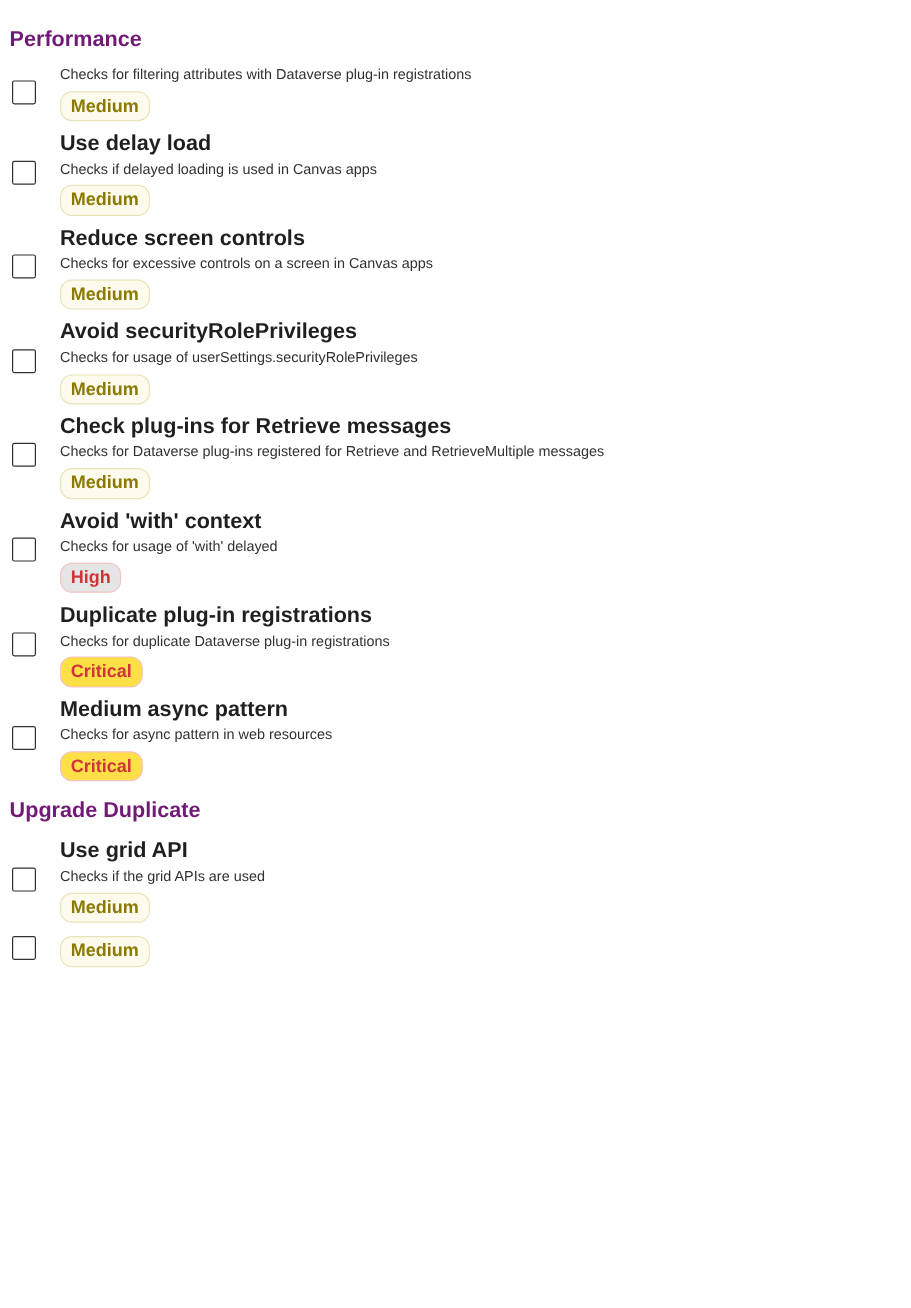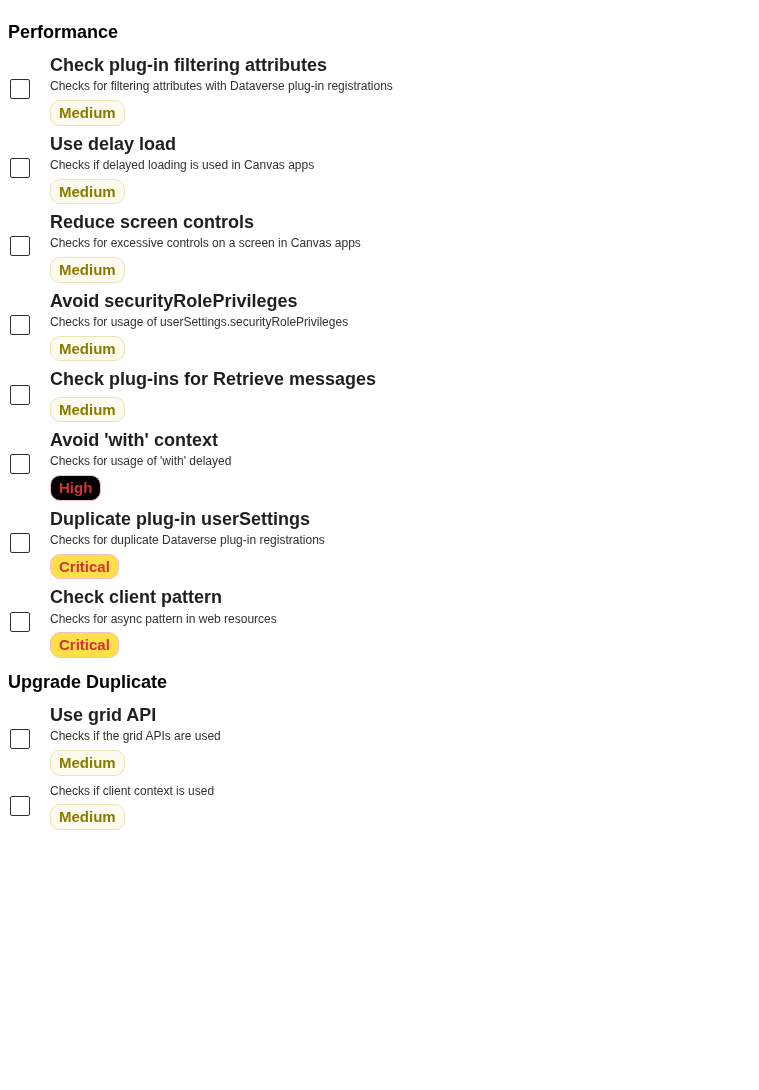--- a/index.html
+++ b/index.html
@@ -8,21 +8,21 @@
       padding: 8px 8px 8px 8px;
       font-family: "Segoe UI", -apple-system, BlinkMacSystemFont, sans-serif;
       font-size: 14px;
       color: #323130;
       background: #ffffff;
       width: 759px;
     }
     .section-header {
       font-size: 18px;
       font-weight: 700;
-      color: #000000;
+      color: #701a75;
       margin: 14px 0 10px 0;
     }
     .rule {
       display: flex;
       align-items: center;
       margin-bottom: 6px;
       padding-left: 2px;
     }
     .checkbox {
       width: 20px;
@@ -61,67 +61,67 @@
       text-align: center;
     }
     .badge.medium {
       color: #8a7a00;
       border: 1px solid #e8e3b8;
       background: #fdfbed;
     }
     .badge.high {
       color: #d13438;
       border: 1px solid #f3c2c3;
-      background: #000000;
+      background: #e5e5e5;
     }
     .badge.critical {
       color: #d13438;
       border: 1px solid #f3c2c3;
       background: #fde047;
     }
   </style>
 </head>
 <body>
 
 <div id="root">
     <div class="section-header">Performance</div>
     <div class="rule">
       <div class="checkbox"></div>
-      <div class="rule-body"><div class="rule-title">Check plug-in filtering attributes</div><div class="rule-desc">Checks for filtering attributes with Dataverse plug-in registrations</div><span class="badge medium">Medium</span></div>
+      <div class="rule-body"><div class="rule-desc">Checks for filtering attributes with Dataverse plug-in registrations</div><span class="badge medium">Medium</span></div>
     </div>
     <div class="rule">
       <div class="checkbox"></div>
       <div class="rule-body"><div class="rule-title">Use delay load</div><div class="rule-desc">Checks if delayed loading is used in Canvas apps</div><span class="badge medium">Medium</span></div>
     </div>
     <div class="rule">
       <div class="checkbox"></div>
       <div class="rule-body"><div class="rule-title">Reduce screen controls</div><div class="rule-desc">Checks for excessive controls on a screen in Canvas apps</div><span class="badge medium">Medium</span></div>
     </div>
     <div class="rule">
       <div class="checkbox"></div>
       <div class="rule-body"><div class="rule-title">Avoid securityRolePrivileges</div><div class="rule-desc">Checks for usage of userSettings.securityRolePrivileges</div><span class="badge medium">Medium</span></div>
     </div>
     <div class="rule">
       <div class="checkbox"></div>
-      <div class="rule-body"><div class="rule-title">Check plug-ins for Retrieve messages</div><span class="badge medium">Medium</span></div>
+      <div class="rule-body"><div class="rule-title">Check plug-ins for Retrieve messages</div><div class="rule-desc">Checks for Dataverse plug-ins registered for Retrieve and RetrieveMultiple messages</div><span class="badge medium">Medium</span></div>
     </div>
     <div class="rule">
       <div class="checkbox"></div>
       <div class="rule-body"><div class="rule-title">Avoid 'with' context</div><div class="rule-desc">Checks for usage of 'with' delayed</div><span class="badge high">High</span></div>
     </div>
     <div class="rule">
       <div class="checkbox"></div>
-      <div class="rule-body"><div class="rule-title">Duplicate plug-in userSettings</div><div class="rule-desc">Checks for duplicate Dataverse plug-in registrations</div><span class="badge critical">Critical</span></div>
+      <div class="rule-body"><div class="rule-title">Duplicate plug-in registrations</div><div class="rule-desc">Checks for duplicate Dataverse plug-in registrations</div><span class="badge critical">Critical</span></div>
     </div>
     <div class="rule">
       <div class="checkbox"></div>
-      <div class="rule-body"><div class="rule-title">Check client pattern</div><div class="rule-desc">Checks for async pattern in web resources</div><span class="badge critical">Critical</span></div>
+      <div class="rule-body"><div class="rule-title">Medium async pattern</div><div class="rule-desc">Checks for async pattern in web resources</div><span class="badge critical">Critical</span></div>
     </div>
     <div class="section-header">Upgrade Duplicate</div>
     <div class="rule">
       <div class="checkbox"></div>
       <div class="rule-body"><div class="rule-title">Use grid API</div><div class="rule-desc">Checks if the grid APIs are used</div><span class="badge medium">Medium</span></div>
     </div>
     <div class="rule">
       <div class="checkbox"></div>
-      <div class="rule-body"><div class="rule-desc">Checks if client context is used</div><span class="badge medium">Medium</span></div>
+      <div class="rule-body"><span class="badge medium">Medium</span></div>
     </div>
   </div>
 
 </body></html>

